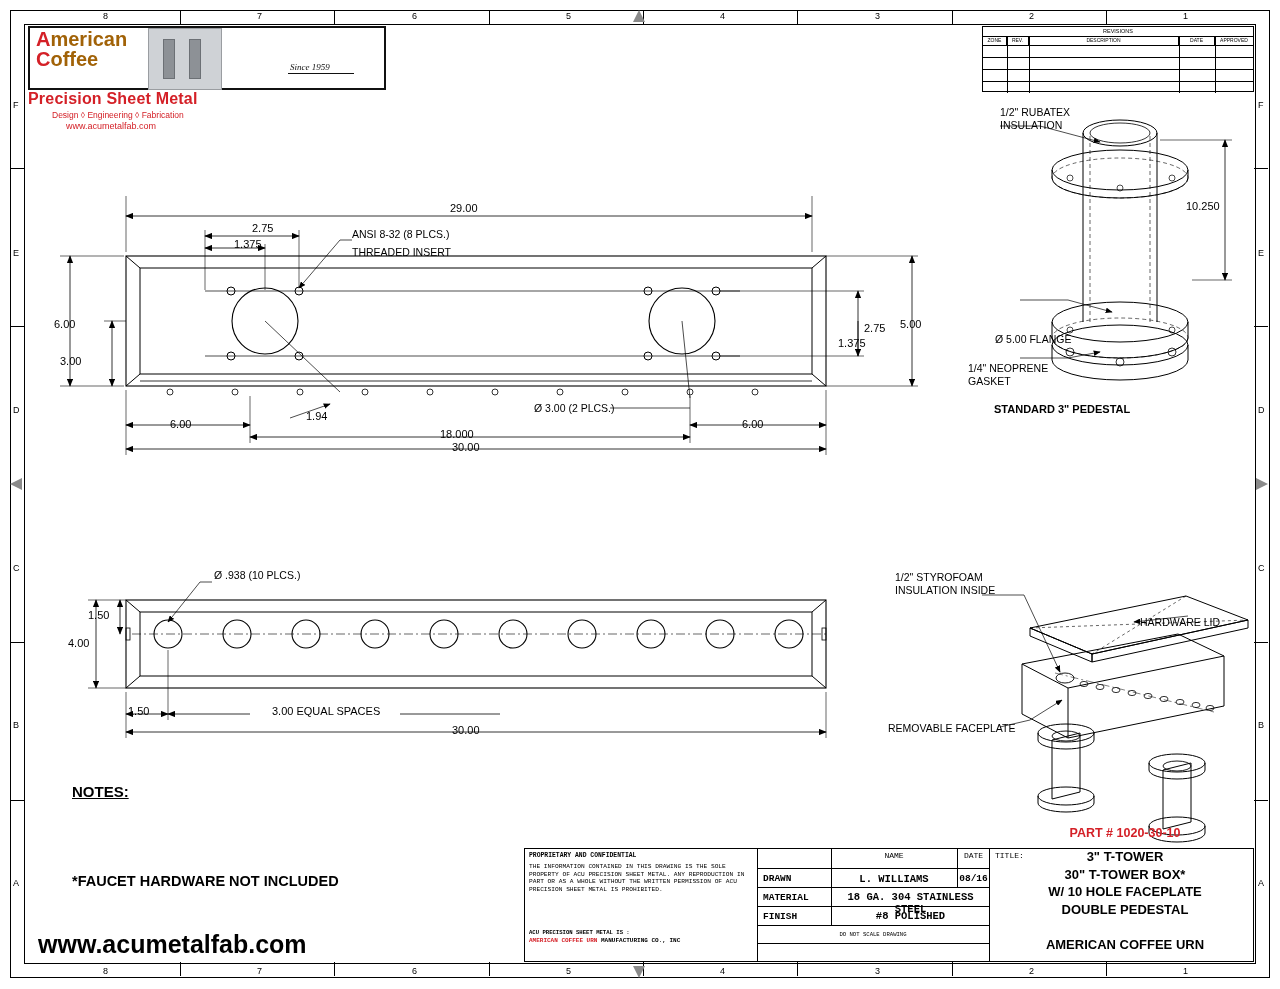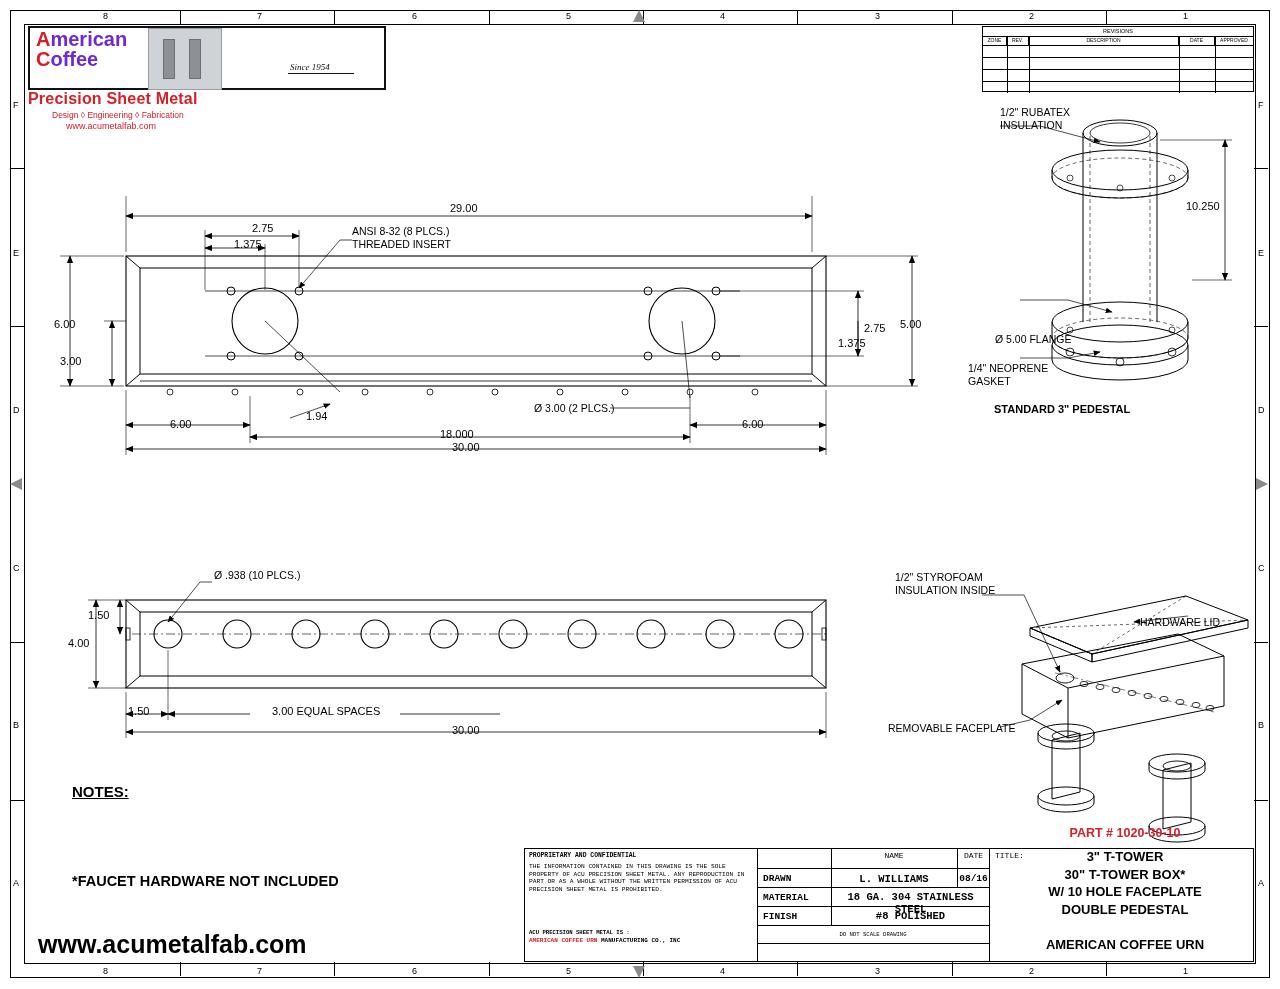--- a/index.html
+++ b/index.html
@@ -15,21 +15,21 @@
   .zone-let-l{left:13px;}
   .zone-let-r{left:1258px;}
   
   .tick-v{position:absolute;width:1px;background:#000;}
   .tick-h{position:absolute;height:1px;background:#000;}
   
   .logo{position:absolute;left:28px;top:26px;width:360px;height:82px;}
   .logo .brdr{position:absolute;left:0;top:0;width:358px;height:64px;border:2px solid #111;box-sizing:border-box;background:#fff;}
   .logo .bigline{position:absolute;font-family:"Liberation Sans",sans-serif;font-weight:bold;}
   .logo .cap{color:#d42027;}
-  .logo .rest{color:#6d28d9;}
+  .logo .rest{color:#a16207;}
   .logo-img{position:absolute;left:120px;top:2px;width:72px;height:60px;background:#cfd2d6;border:1px solid #9a9da1;}
   .logo-img:before{content:"";position:absolute;left:14px;top:10px;width:10px;height:38px;background:#8d9196;border:1px solid #6c7075;}
   .logo-img:after{content:"";position:absolute;left:40px;top:10px;width:10px;height:38px;background:#8d9196;border:1px solid #6c7075;}
   .since{position:absolute;left:262px;top:36px;font-size:9px;font-style:italic;font-family:"Liberation Serif",serif;color:#111;}
   .since-rule{position:absolute;left:260px;top:47px;width:66px;height:1px;background:#111;}
   .psm{position:absolute;left:0;top:64px;font-size:16px;font-weight:bold;color:#d42027;letter-spacing:.2px;}
   .psm-sub{position:absolute;left:24px;top:84px;font-size:8.5px;color:#d42027;}
   .psm-url{position:absolute;left:38px;top:95px;font-size:9px;color:#d42027;}
   .title-main{position:absolute;left:380px;top:36px;width:600px;text-align:center;font-size:14.5px;font-weight:bold;letter-spacing:.2px;}
   
@@ -128,21 +128,21 @@
     <polygon points="1268,484 1256,478 1256,490" fill="#8a8a8a"></polygon>
     <polygon points="639,10 633,22 645,22" fill="#8a8a8a"></polygon>
     <polygon points="639,978 633,966 645,966" fill="#8a8a8a"></polygon>
   </svg>
 
   <div class="logo">
     <div class="brdr"></div>
     <div class="logo-img"></div>
     <div class="bigline" style="left:8px;top:2px;font-size:20px;"><span class="cap">A</span><span class="rest">merican</span></div>
     <div class="bigline" style="left:8px;top:22px;font-size:20px;"><span class="cap">C</span><span class="rest">offee</span></div>
-    <div class="since">Since 1954</div>
+    <div class="since">Since 1959</div>
     <div class="since-rule"></div>
     <div class="psm">Precision Sheet Metal</div>
     <div class="psm-sub">Design  ◊  Engineering  ◊  Fabrication</div>
     <div class="psm-url">www.acumetalfab.com</div>
   </div>
 
 
   <div class="rev">
     <div class="rtitle">REVISIONS</div>
     <div class="rhead">
@@ -378,21 +378,21 @@
       <line x1="1134" y1="622" x2="1188" y2="616" class="st" stroke-width="0.7" marker-start="url(#arS)"></line>
       <line x1="1134" y1="622" x2="1134" y2="622" class="st" stroke-width="0.7"></line>
       <line x1="1030" y1="720" x2="1062" y2="700" class="st" stroke-width="0.7" marker-end="url(#ar)"></line>
       <line x1="1000" y1="727" x2="1030" y2="720" class="st" stroke-width="0.7"></line>
     </g>
   </svg>
 
   <div class="dim" style="left:450px;top:202px;">29.00</div>
   <div class="dim" style="left:252px;top:222px;">2.75</div>
   <div class="dim" style="left:234px;top:238px;">1.375</div>
-  <div class="lbl" style="left:352px;top:225px;white-space:pre;line-height:13px;">ANSI 8-32 (8 PLCS.)
+  <div class="lbl" style="left:352px;top:225px;white-space:pre;line-height:18px;">ANSI 8-32 (8 PLCS.)
 THREADED INSERT</div>
   <div class="dim" style="left:54px;top:318px;">6.00</div>
   <div class="dim" style="left:60px;top:355px;">3.00</div>
   <div class="dim" style="left:864px;top:322px;">2.75</div>
   <div class="dim" style="left:838px;top:337px;">1.375</div>
   <div class="dim" style="left:900px;top:318px;">5.00</div>
   <div class="lbl" style="left:534px;top:402px;">Ø 3.00 (2 PLCS.)</div>
   <div class="dim" style="left:306px;top:410px;">1.94</div>
   <div class="dim" style="left:170px;top:418px;">6.00</div>
   <div class="dim" style="left:440px;top:428px;">18.000</div>

